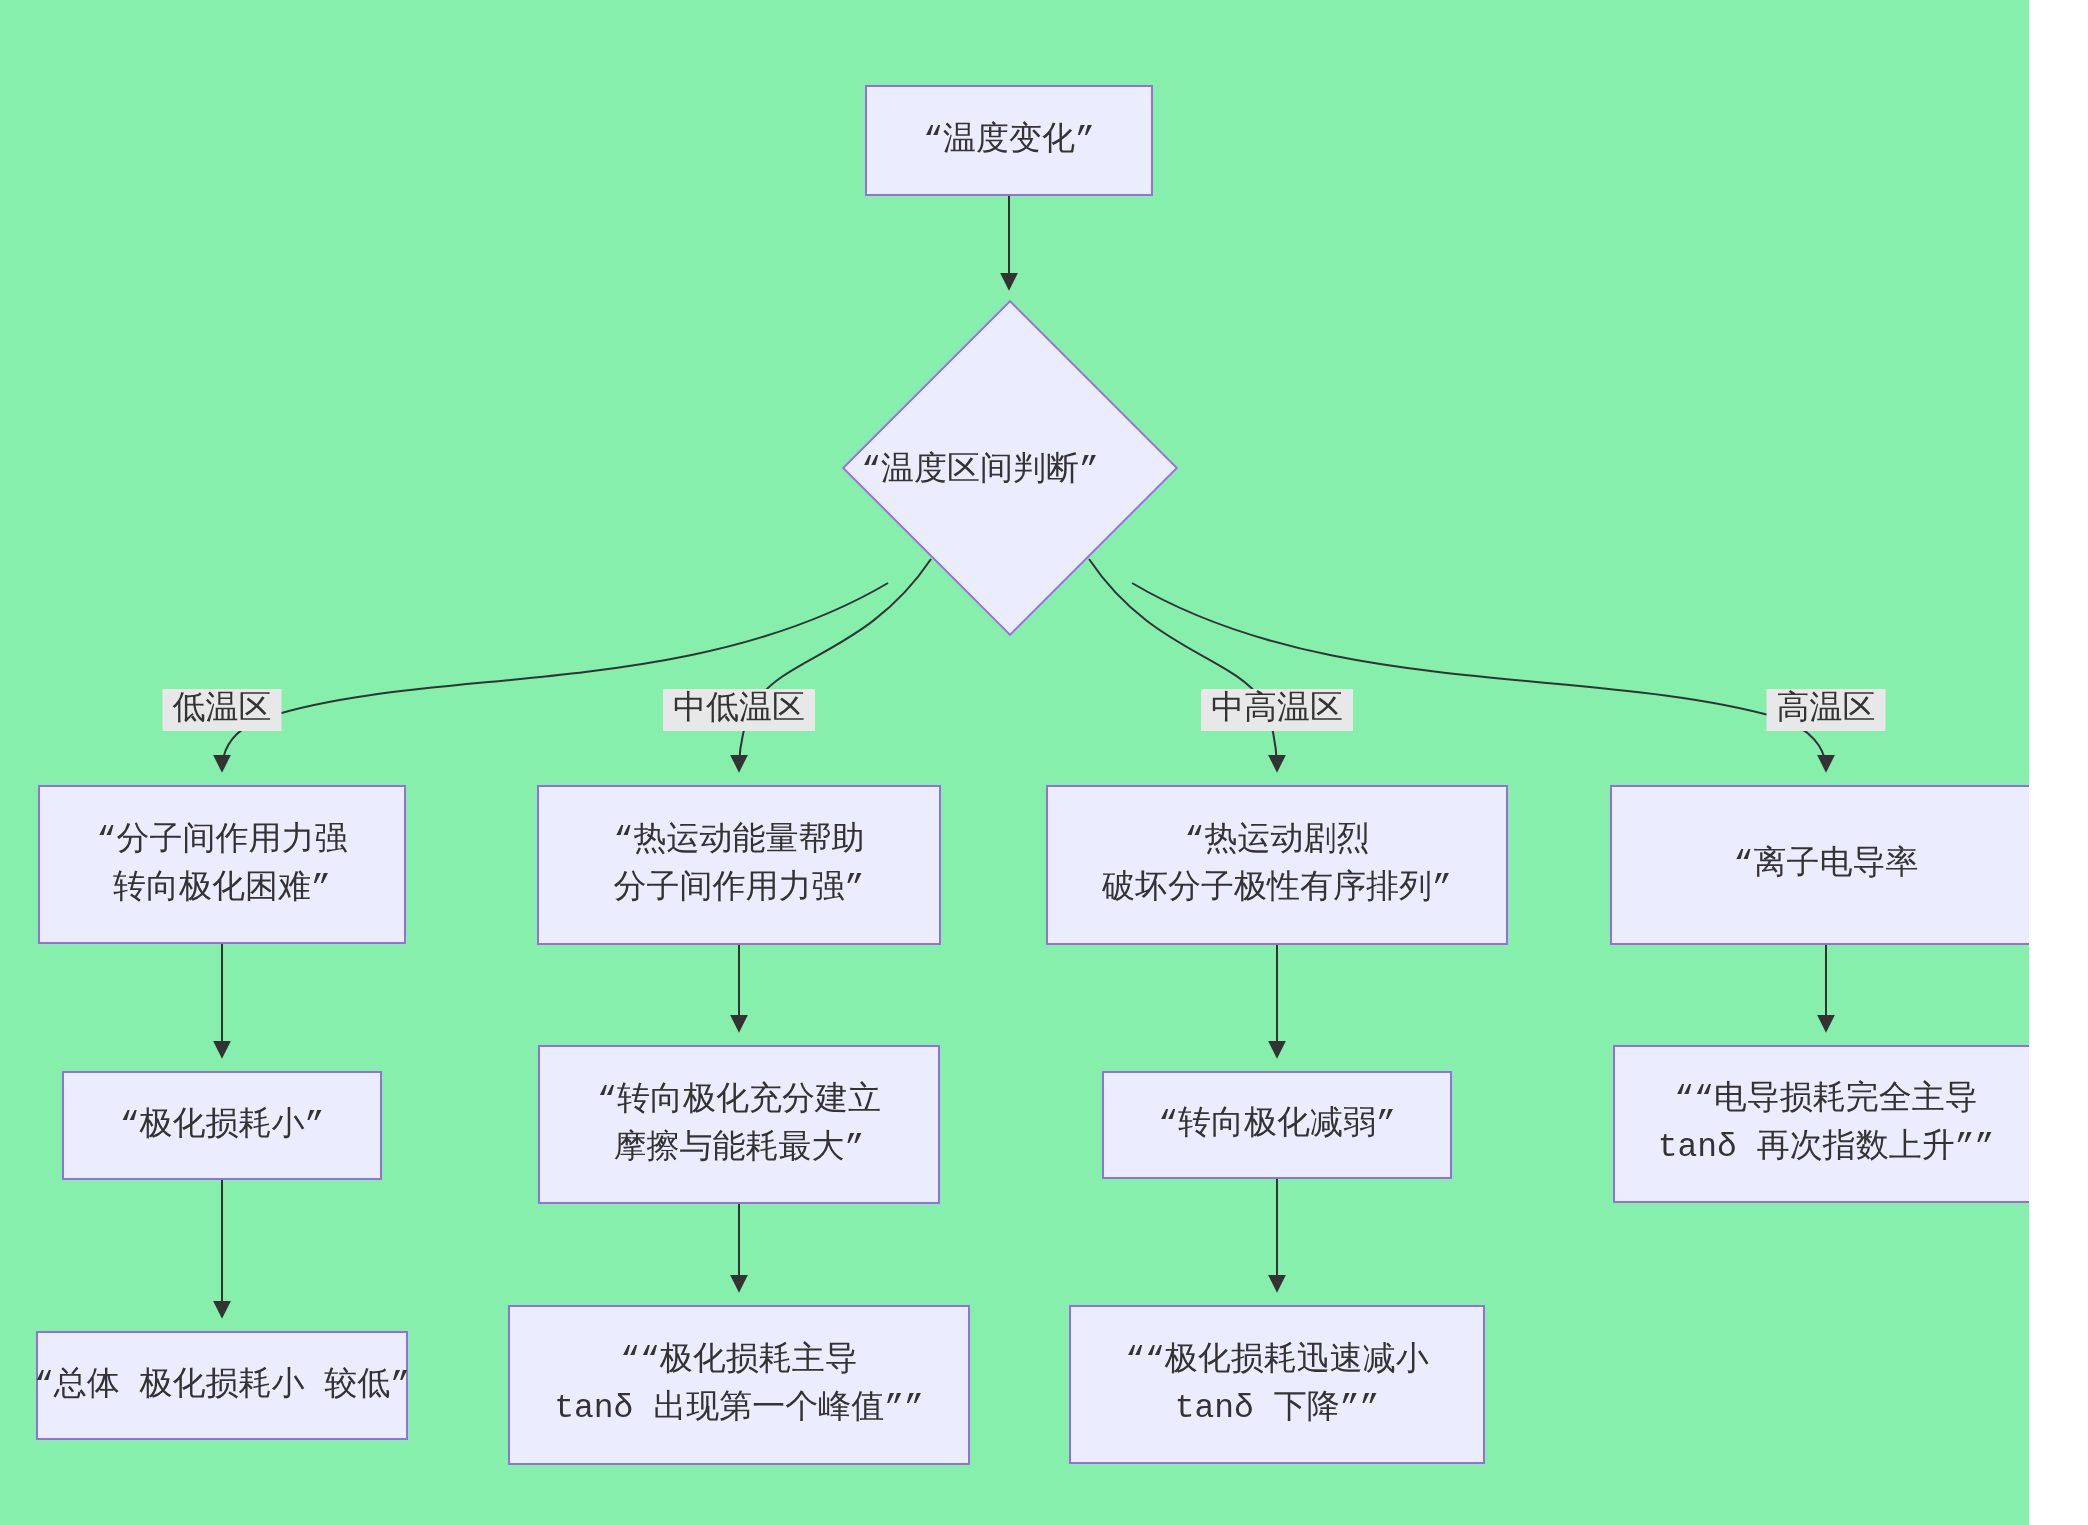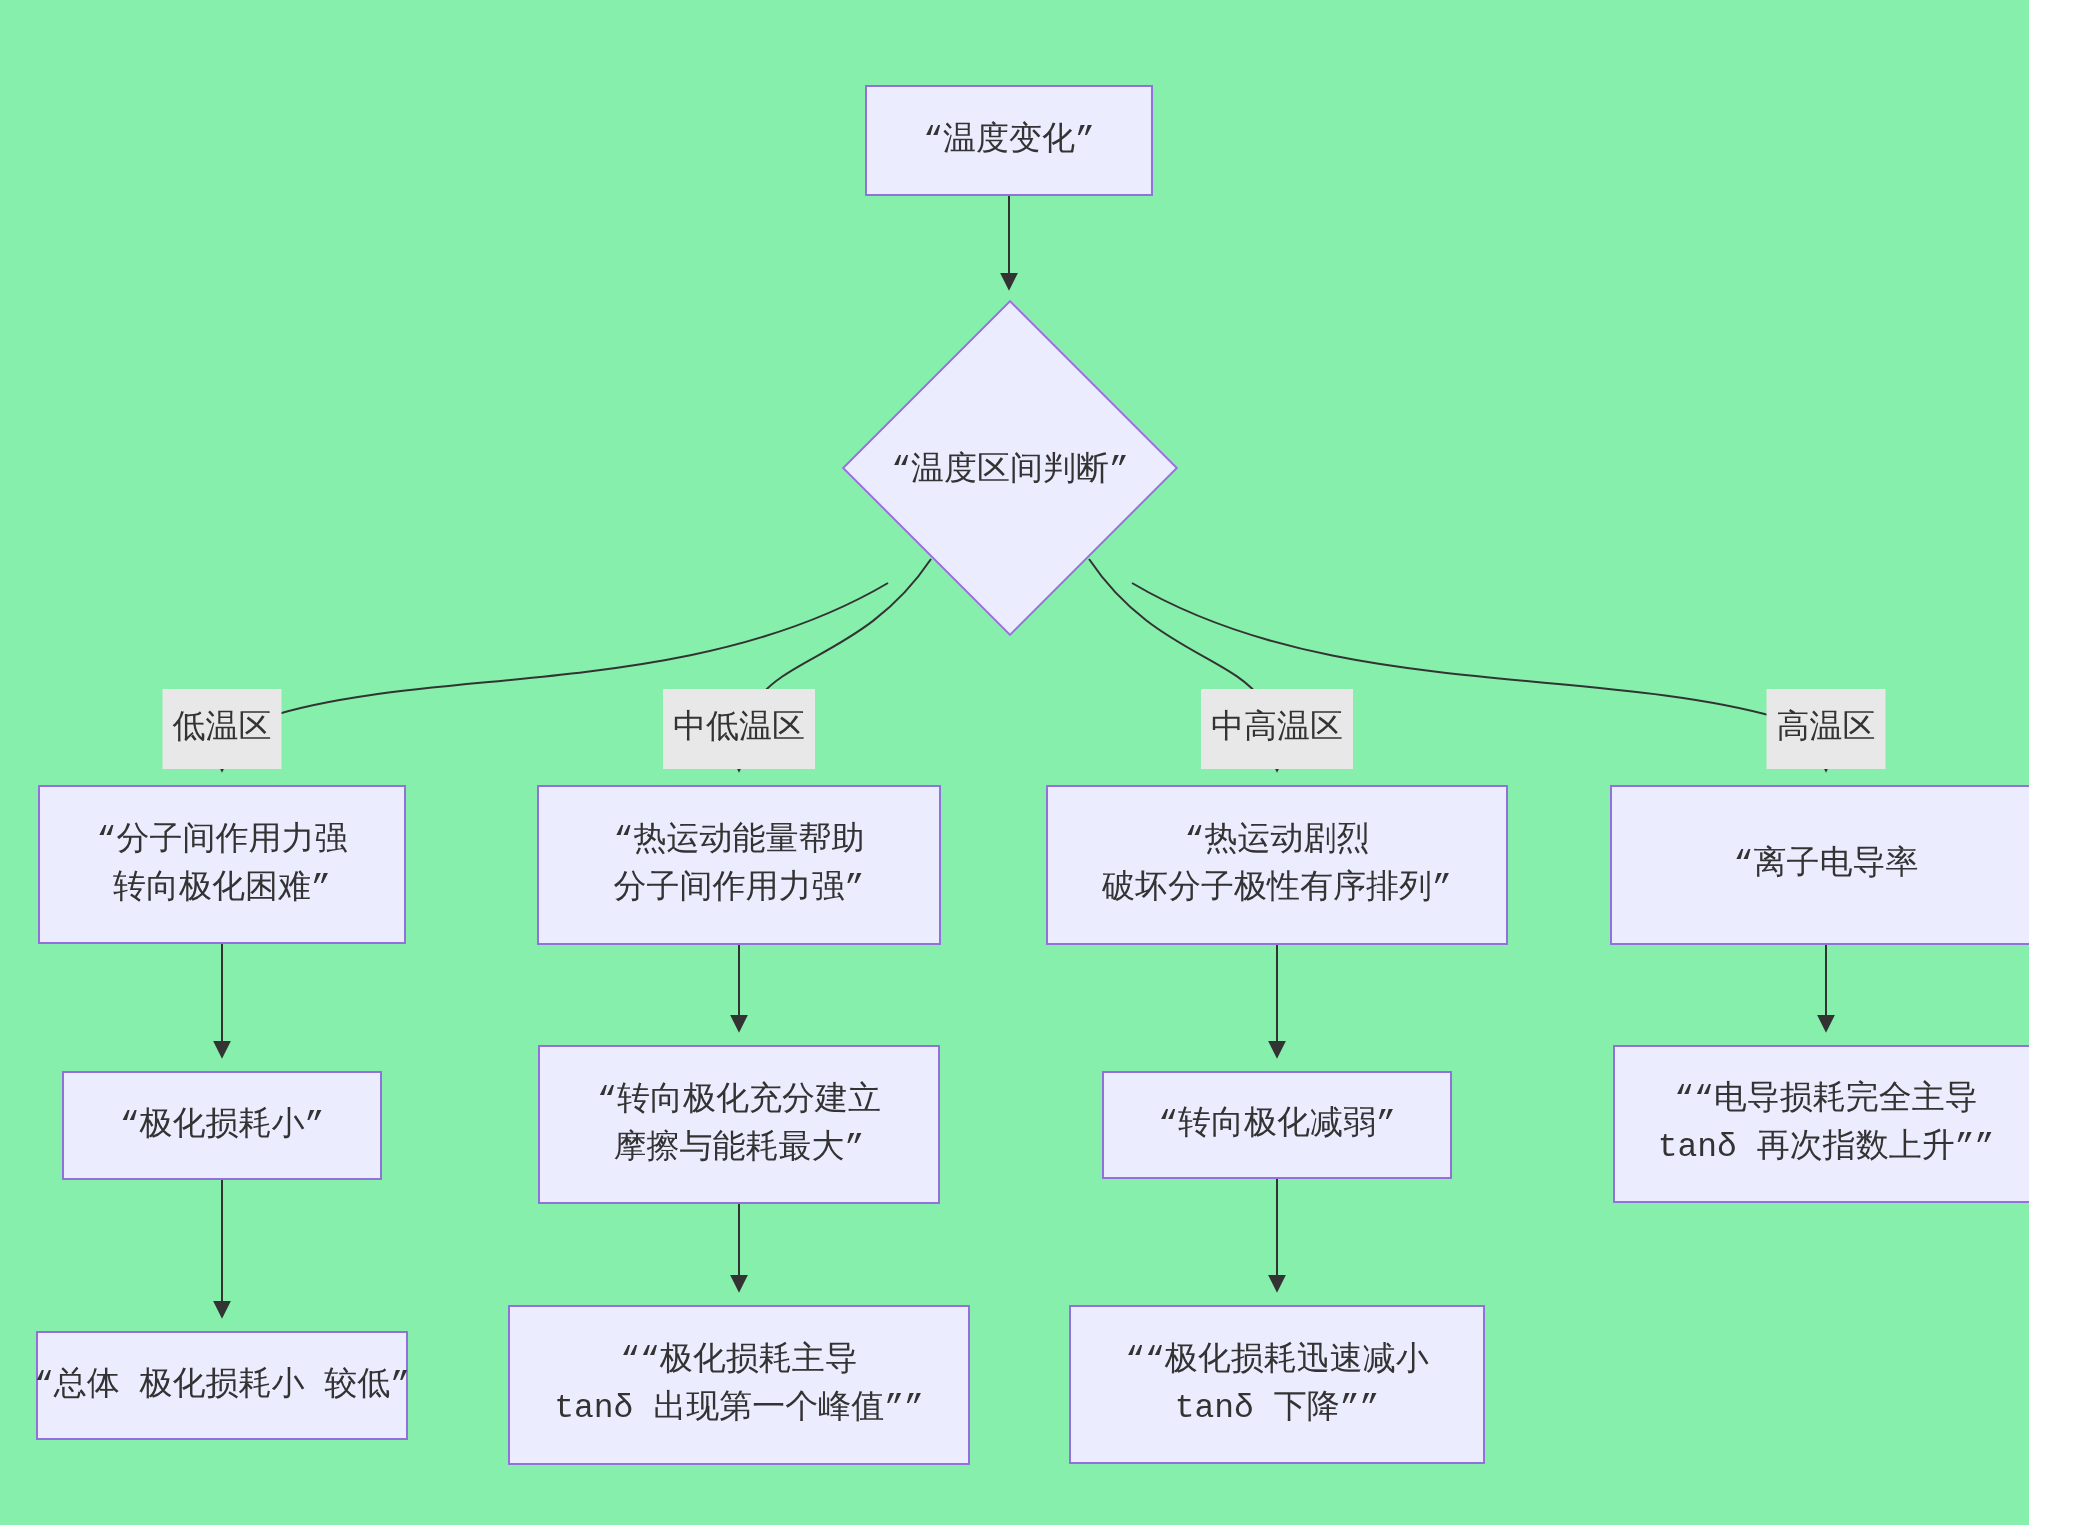--- a/index.html
+++ b/index.html
@@ -33,21 +33,21 @@
   .diamond-label{
     position:absolute;
     display:flex;justify-content:center;align-items:center;
     font-size:33px;color:var(--text,#333333);
     text-align:center;white-space:nowrap;
   }
   .edge-label{
     position:absolute;
     transform:translateX(-50%);
     background:var(--label-bg,#e8e8e8);
-    padding:20px 10px;
+    padding:1px 10px;
     font-size:33px;line-height:40px;
     color:var(--text,#333333);
     white-space:nowrap;
   }
 </style>
 </head>
 <body>
 
 <div id="canvas">
 
@@ -71,21 +71,21 @@
       <path d="M 1277 1179 L 1277 1290" marker-end="url(#arrow)"></path>
       <path d="M 1826 945 L 1826 1030" marker-end="url(#arrow)"></path>
     </g>
   </svg>
 
   <div class="node" style="left:865px;top:85px;width:288px;height:111px">
     <span>“温度变化”</span>
   </div>
 
   <div class="diamond-shape" style="left:891px;top:349px"></div>
-  <div class="diamond-label" style="left:838px;top:444px;width:344px;height:48px">“温度区间判断”</div>
+  <div class="diamond-label" style="left:808px;top:444px;width:344px;height:48px">“温度区间判断”</div>
 
   <div class="edge-label" style="left:222px;top:689px">低温区</div>
   <div class="edge-label" style="left:739px;top:689px">中低温区</div>
   <div class="edge-label" style="left:1277px;top:689px">中高温区</div>
   <div class="edge-label" style="left:1826px;top:689px">高温区</div>
 
   <div class="node" style="left:38px;top:785px;width:368px;height:159px">
     <span>“分子间作用力强</span>
     <span>转向极化困难”</span>
   </div>

